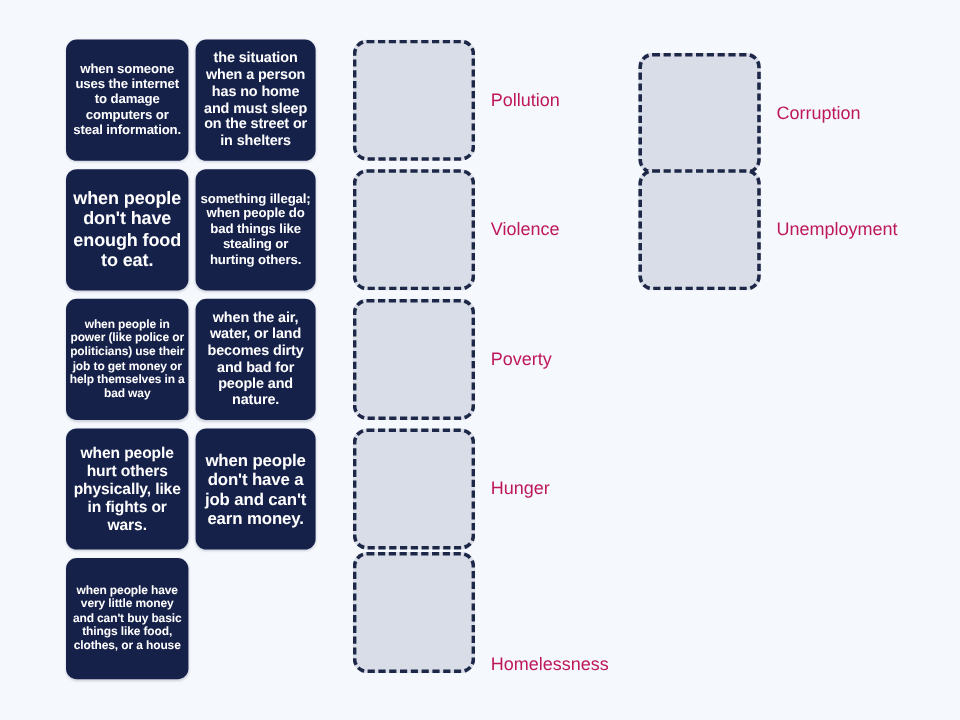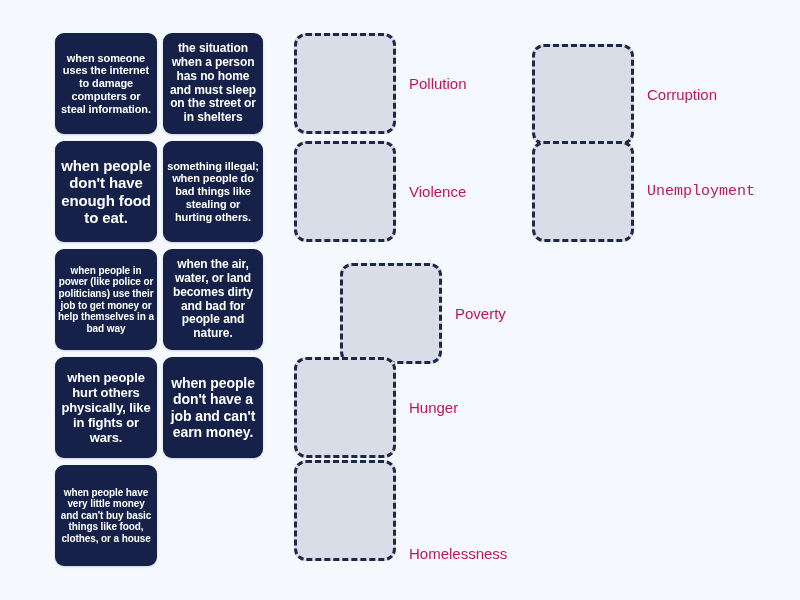--- a/index.html
+++ b/index.html
@@ -103,33 +103,33 @@
       <span>when people don't have a job and can't earn money.</span>
     </div>
     <div class="slot-row" style="left: 294px; top: 33px;">
       <div class="dropzone"></div>
       <div class="slot-label">Pollution</div>
     </div>
     <div class="slot-row" style="left: 294px; top: 141px;">
       <div class="dropzone"></div>
       <div class="slot-label">Violence</div>
     </div>
-    <div class="slot-row" style="left: 294px; top: 263px; margin-left: 46px;">
+    <div class="slot-row" style="left: 294px; top: 249px;">
       <div class="dropzone"></div>
       <div class="slot-label">Poverty</div>
     </div>
     <div class="slot-row" style="left: 294px; top: 357px;">
       <div class="dropzone"></div>
       <div class="slot-label">Hunger</div>
     </div>
     <div class="slot-row" style="left: 294px; top: 460px; align-items: flex-end;">
       <div class="dropzone"></div>
       <div class="slot-label">Homelessness</div>
     </div>
     <div class="slot-row" style="left: 532px; top: 44px;">
       <div class="dropzone"></div>
       <div class="slot-label">Corruption</div>
     </div>
-    <div class="slot-row" style="left: 532px; top: 141px; font-family: Liberation Mono, monospace;">
+    <div class="slot-row" style="left: 532px; top: 141px;">
       <div class="dropzone"></div>
       <div class="slot-label">Unemployment</div>
     </div>
   </div>
 
 </body></html>

